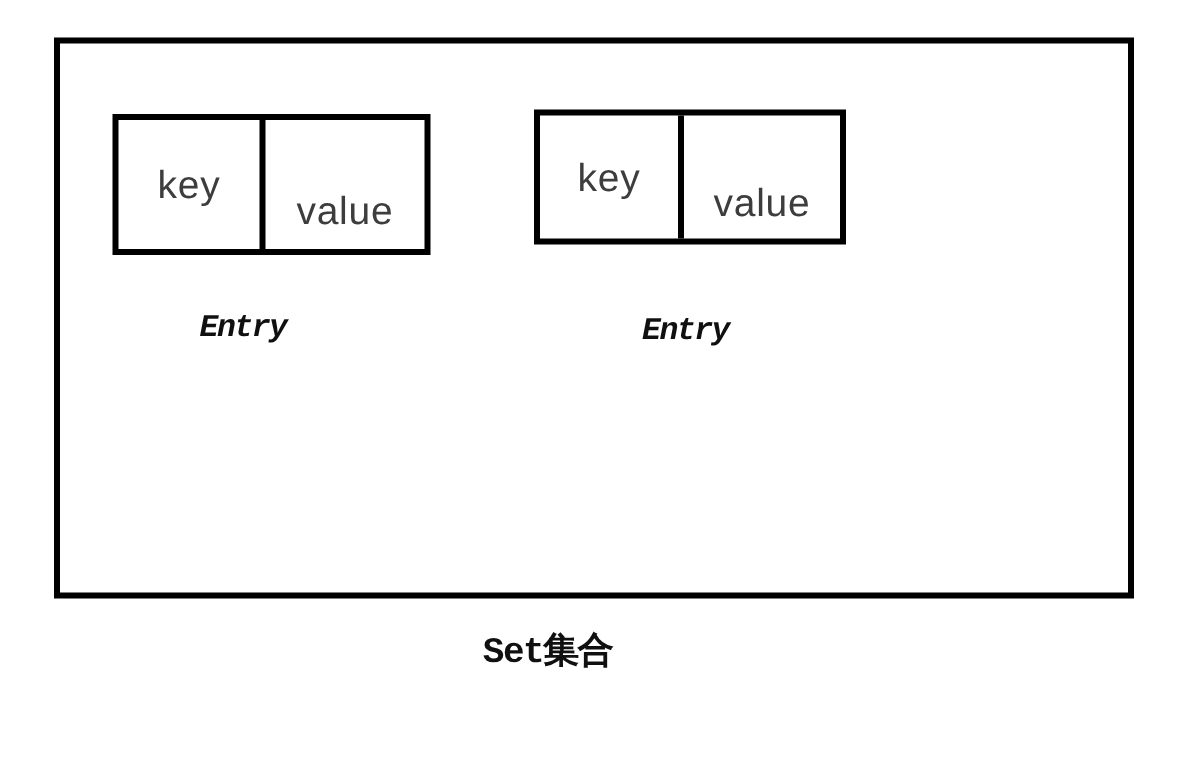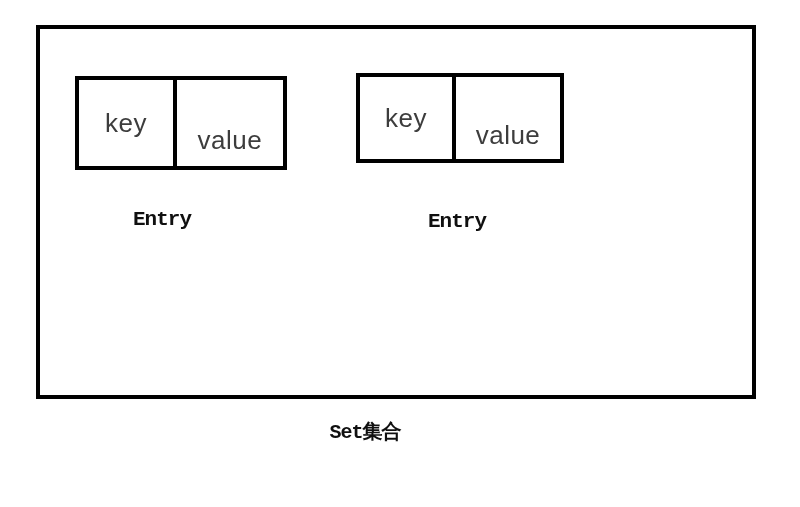--- a/index.html
+++ b/index.html
@@ -48,31 +48,32 @@
   .entry-caption {
     position: absolute;
     width: 72px;
     text-align: center;
     font-family: "Liberation Mono", "Liberation Serif", serif;
     font-size: 21px;
     font-weight: 600;
     letter-spacing: -1px;
     color: var(--caption-text);
     line-height: 1.1;
+    font-style: italic;
   }
   .entry-caption--1 { left: 126px; top: 208px; }
   .entry-caption--2 { left: 421px; top: 210px; }
   .set-caption {
     position: absolute;
     left: 280px;
     top: 420px;
     width: 170px;
     text-align: center;
     font-family: "Liberation Mono", "Liberation Serif", serif;
-    font-size: 20px;
+    font-size: 24px;
     font-weight: 600;
     letter-spacing: -1px;
     color: var(--caption-text);
     line-height: 1.3;
   }
 </style>
 </head>
 <body>
 
 <div class="stage">

